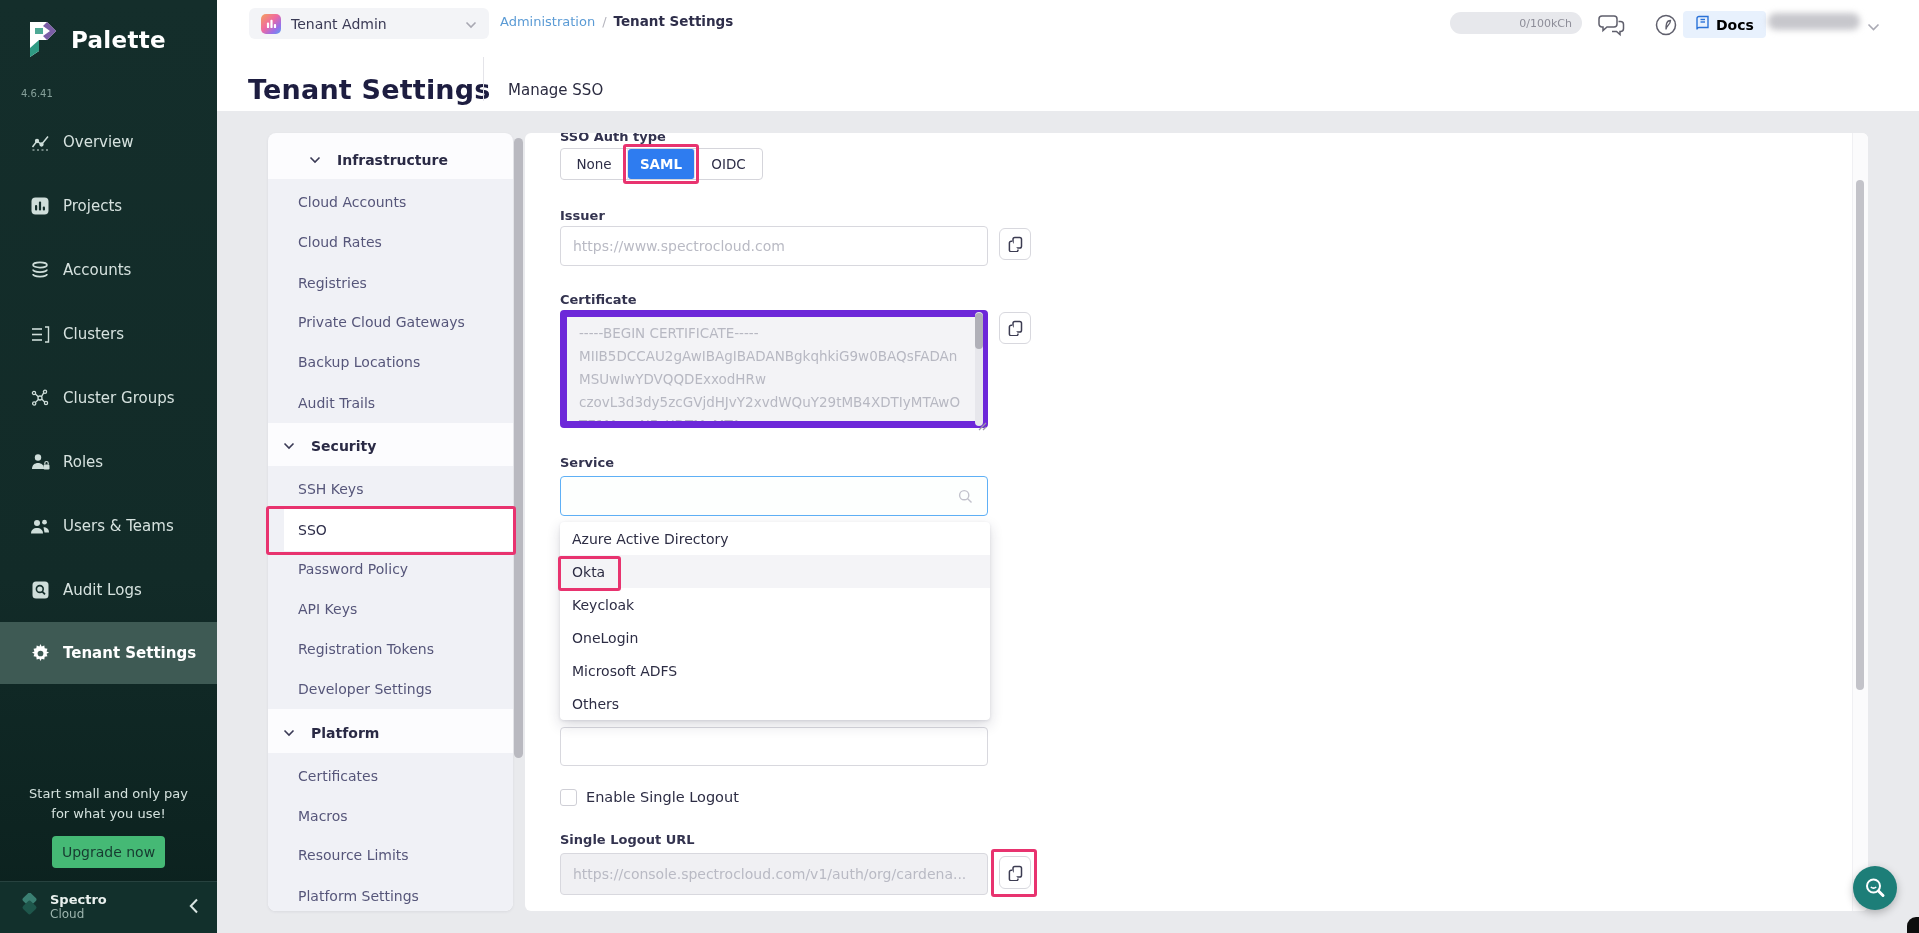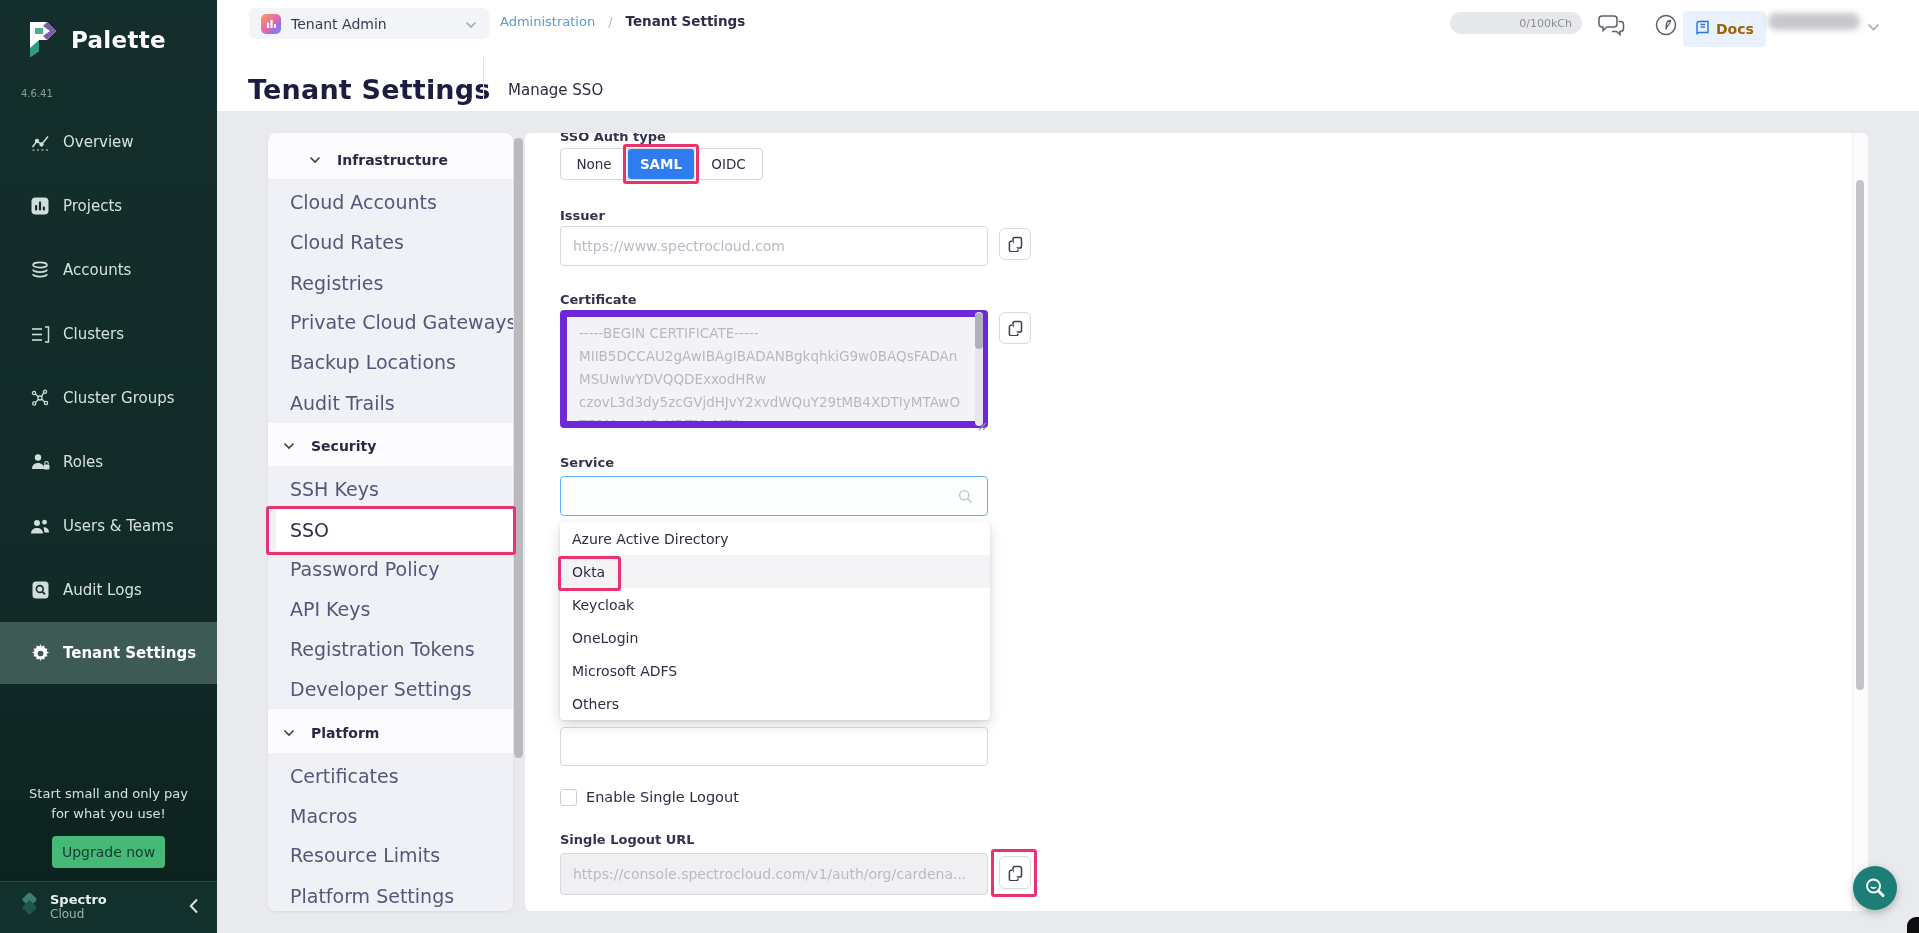--- a/index.html
+++ b/index.html
@@ -10,30 +10,30 @@
 
   
   #topbar { left:217px; top:0; width:1702px; height:111px; background:#ffffff; }
   #proj-select { left:32px; top:8px; width:240px; height:31px; background:#f3f4f7; border-radius:6px;
     display:flex; align-items:center; padding:0 12px; gap:10px; cursor:pointer; }
   #proj-icon { width:20px; height:20px; border-radius:5px;
     background:linear-gradient(135deg,#f5a05c 0%,#ef6aa1 45%,#9a6fe8 75%,#5aa2f0 100%);
     display:flex; align-items:center; justify-content:center; }
   #proj-label { font-size:14px; color:#3a3a55; }
   .chev { margin-left:auto; }
-  #breadcrumb { left:283px; top:13px; font-size:13px; display:flex; gap:13px; align-items:center;justify-content:space-between; }
+  #breadcrumb { left:283px; top:13px; font-size:13px; display:flex; gap:7px; align-items:center;justify-content:space-between; }
   .crumb-link { color:#5b9bd5; cursor:pointer; }
   .crumb-sep { color:#b4b4bd; }
   .crumb-cur { color:#2e2e4a; font-weight:bold; font-size:13.5px; }
   #usage-pill { left:1233px; top:12px; width:132px; height:22px; background:#e7e8ec; border-radius:12px;
     display:flex; align-items:center; justify-content:flex-end; padding:0 10px; }
   #usage-pill span { font-size:11px; color:#8d8d98; }
   .top-icon { color:#5f5f6c; cursor:pointer; }
-  #docs-btn { left:1466px; top:11px; height:36px; padding:0 12px; background:#e8f1fd; border-radius:4px;
-    display:flex; align-items:center; gap:7px; color:#a16207; font-size:14px; font-weight:bold; cursor:pointer; }
+  #docs-btn { left:1466px; top:11px; height:27px; padding:0 12px; background:#e8f1fd; border-radius:4px;
+    display:flex; align-items:center; gap:7px; color:#000000; font-size:14px; font-weight:bold; cursor:pointer; }
   #user-blur { left:1551px; top:13px; width:92px; height:17px; border-radius:8px;
     background:#c7c7cc; filter:blur(3px); }
   #page-title { left:31px; top:74px; font-size:27px; font-weight:bold; color:#1d1d40; letter-spacing:.2px; }
   #title-divider { left:266px; top:57px; width:1px; height:44px; background:#e4e4e9; }
   #page-tab { left:291px; top:81px; font-size:15px; color:#2b2b40; cursor:pointer; }
 
   
   #sidebar { left:0; top:0; width:217px; height:933px; z-index:6;
     background:linear-gradient(180deg,#142e2b 0%,#122b28 62%,#0b211e 100%); }
   #logo-row { left:26px; top:20px; display:flex; align-items:center; gap:11px; }
@@ -56,22 +56,22 @@
   #footer-text .l2 { font-size:12px; color:#9db4ae; }
   #collapse-chev { margin-left:auto; cursor:pointer; }
 
   
   #nav-card { left:268px; top:133px; width:245px; height:778px; background:#fcfcfe; border-radius:8px;
     box-shadow:0 1px 3px rgba(40,40,80,.08); overflow:hidden; }
   .nav-header { position:absolute; left:0; width:245px; height:38px; display:flex; align-items:center;
     gap:16px; padding-left:15px; cursor:pointer; background:#fcfcfe; }
   .nav-header .t { font-size:14px; font-weight:bold; color:#2a2a45; }
   .nav-block { position:absolute; left:0; width:245px; background:#f0f1f6; }
-  .nav-item { position:absolute; left:8px; width:245px; height:40px; display:flex; align-items:center;
-    padding-left:14px; font-size:19px; color:#56567a; cursor:pointer; }
+  .nav-item { position:absolute; left:16px; width:245px; height:40px; display:flex; align-items:center;
+    padding-left:14px; font-size:14px; color:#56567a; cursor:pointer; }
   #nav-sso { background:#ffffff; border-right:5px solid #3b3b5c; height:42px; color:#2e2e4a; }
   #nav-scrollbar { left:514px; top:138px; width:9px; height:620px; background:#b9b9c0; border-radius:5px; z-index:4; }
 
   
   #main-panel { left:525px; top:133px; width:1343px; height:778px; background:#ffffff; border-radius:6px;
     overflow:hidden; }
   .f-label { position:absolute; left:35px; font-size:13px; font-weight:bold; color:#33334f; }
   .f-input { position:absolute; left:35px; width:428px; height:40px; border:1px solid #d8d8de; border-radius:4px;
     background:#fff; font-family:inherit; font-size:14px; color:#3a3a50; padding:0 12px; outline:none; }
   .f-input::placeholder { color:#b9bac4; }

